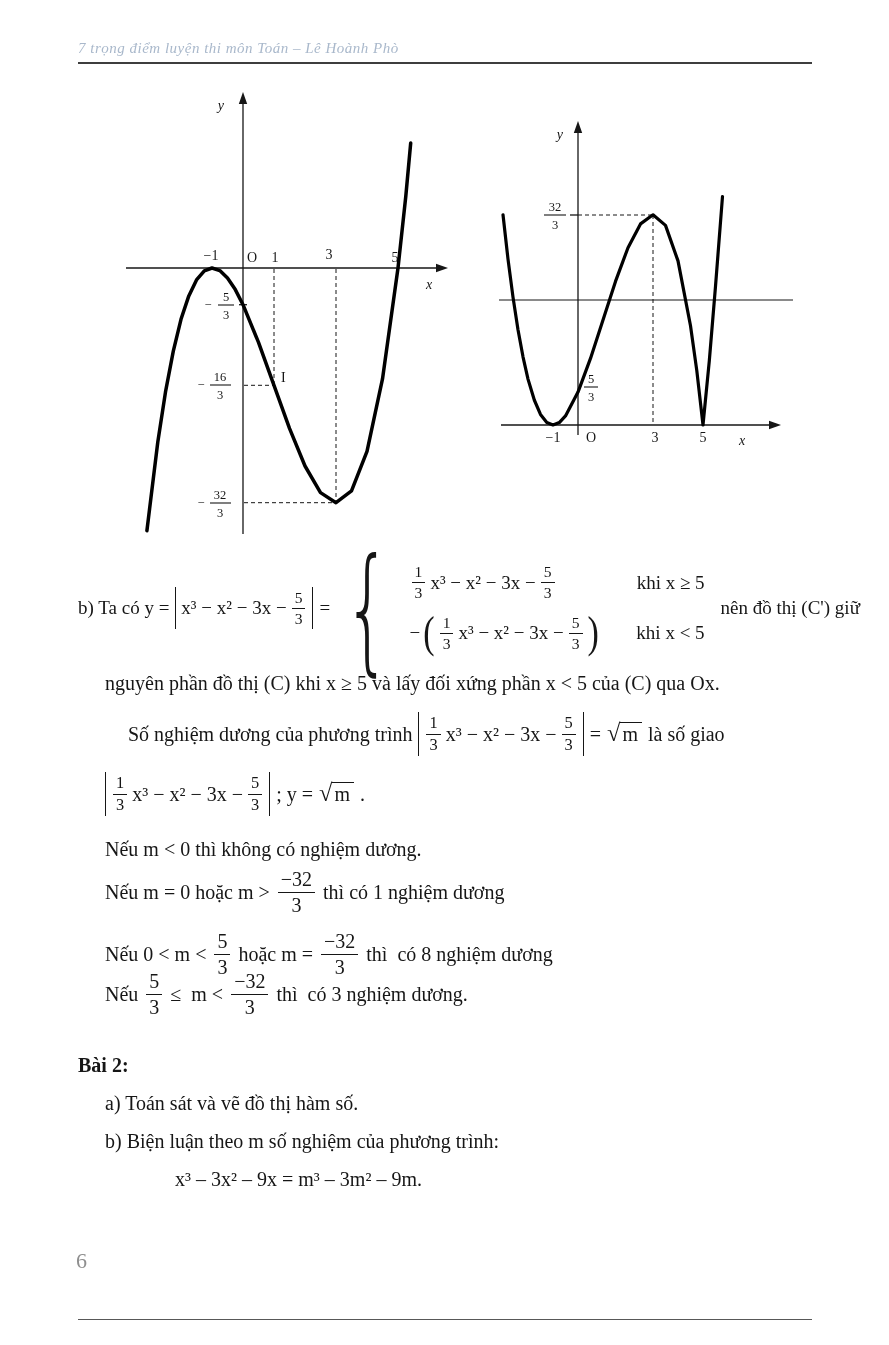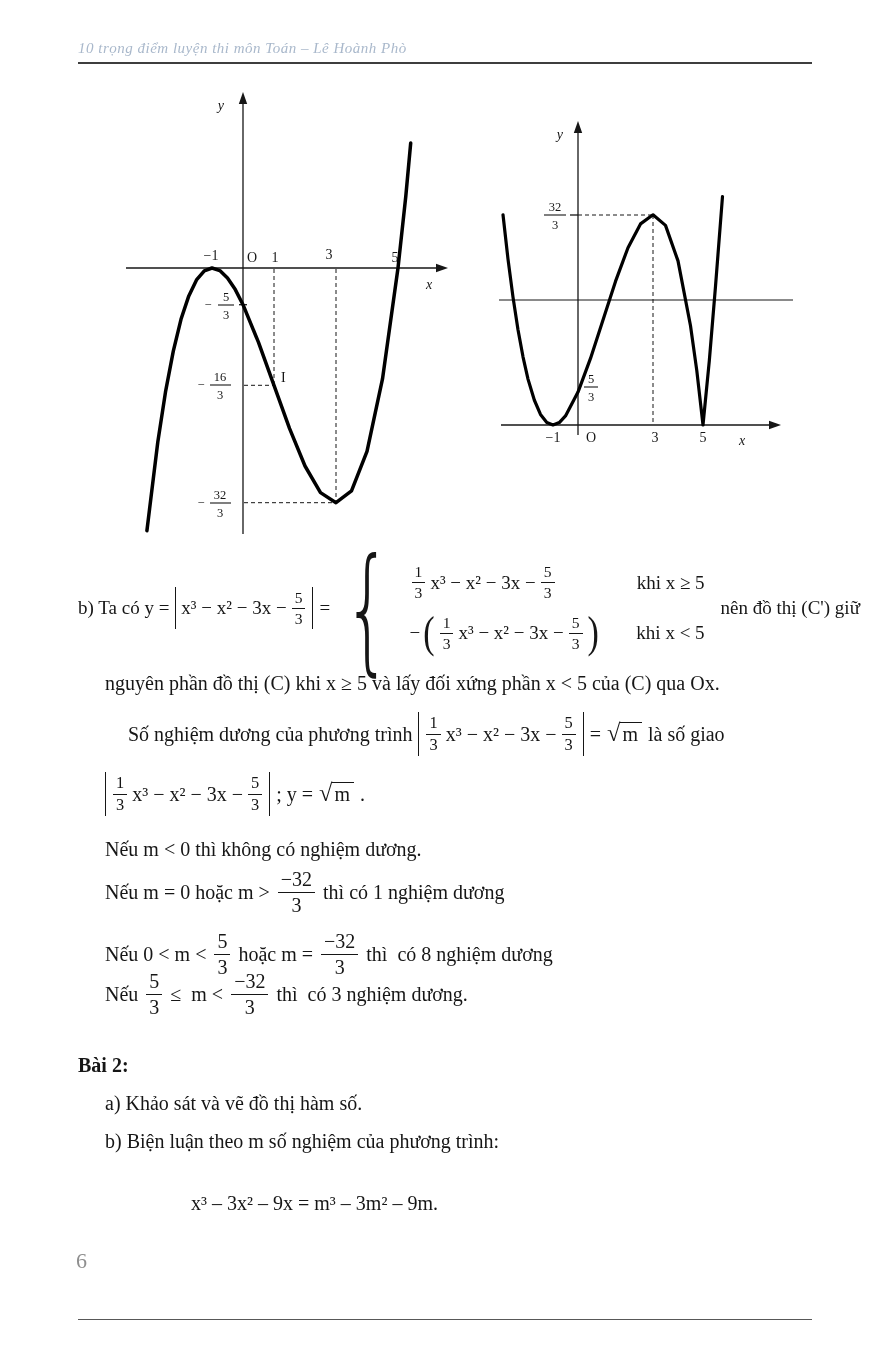--- a/index.html
+++ b/index.html
@@ -51,21 +51,21 @@
   .case-row { display:flex; align-items:center; gap:3px; }
   .case-cond { margin-left:auto; padding-left:8px; white-space:pre; }
   .tail { margin-left:10px; }
   .bold { font-weight:bold; }
 </style>
 </head>
 <body>
 
 <div class="page">
 
-  <div class="header-title t">10 trọng điểm luyện thi môn Toán – Lê Hoành Phò</div>
+  <div class="header-title t">7 trọng điểm luyện thi môn Toán – Lê Hoành Phò</div>
   <div class="rule rule-top"></div>
 
   <svg class="graph graph-left" width="360" height="460" viewBox="0 0 360 460">
     <line x1="125" y1="446" x2="125" y2="14" class="axis"></line>
     <polygon points="125,4 120.8,16 129.2,16" class="arrow"></polygon>
     <line x1="8" y1="180" x2="319" y2="180" class="axis"></line>
     <polygon points="330,180 318,175.8 318,184.2" class="arrow"></polygon>
 
     <text x="106" y="22" class="lbl italic" text-anchor="end">y</text>
     <text x="308" y="201" class="lbl italic">x</text>
@@ -253,25 +253,25 @@
       <span class="num">−32</span>
       <span class="den">3</span>
     </span>
     <span class="t">thì  có 3 nghiệm dương.</span>
   </div>
 
   <div class="textline" style="top:1054px; left:78px;text-align:right;">
     <span class="t bold">Bài 2:</span>
   </div>
   <div class="textline" style="top:1092px; left:105px;">
-    <span class="t">a) Khảo sát và vẽ đồ thị hàm số.</span>
+    <span class="t">a) Toán sát và vẽ đồ thị hàm số.</span>
   </div>
   <div class="textline" style="top:1130px; left:105px;">
     <span class="t">b) Biện luận theo m số nghiệm của phương trình:</span>
   </div>
-  <div class="textline" style="top:1192px; left:175px;margin-left:16px;">
+  <div class="textline" style="top:1168px; left:175px;">
     <span class="t">x³ – 3x² – 9x = m³ – 3m² – 9m.</span>
   </div>
 
   <div class="page-number">6</div>
   <div class="rule rule-bottom"></div>
 
 </div>
 
 </body></html>

